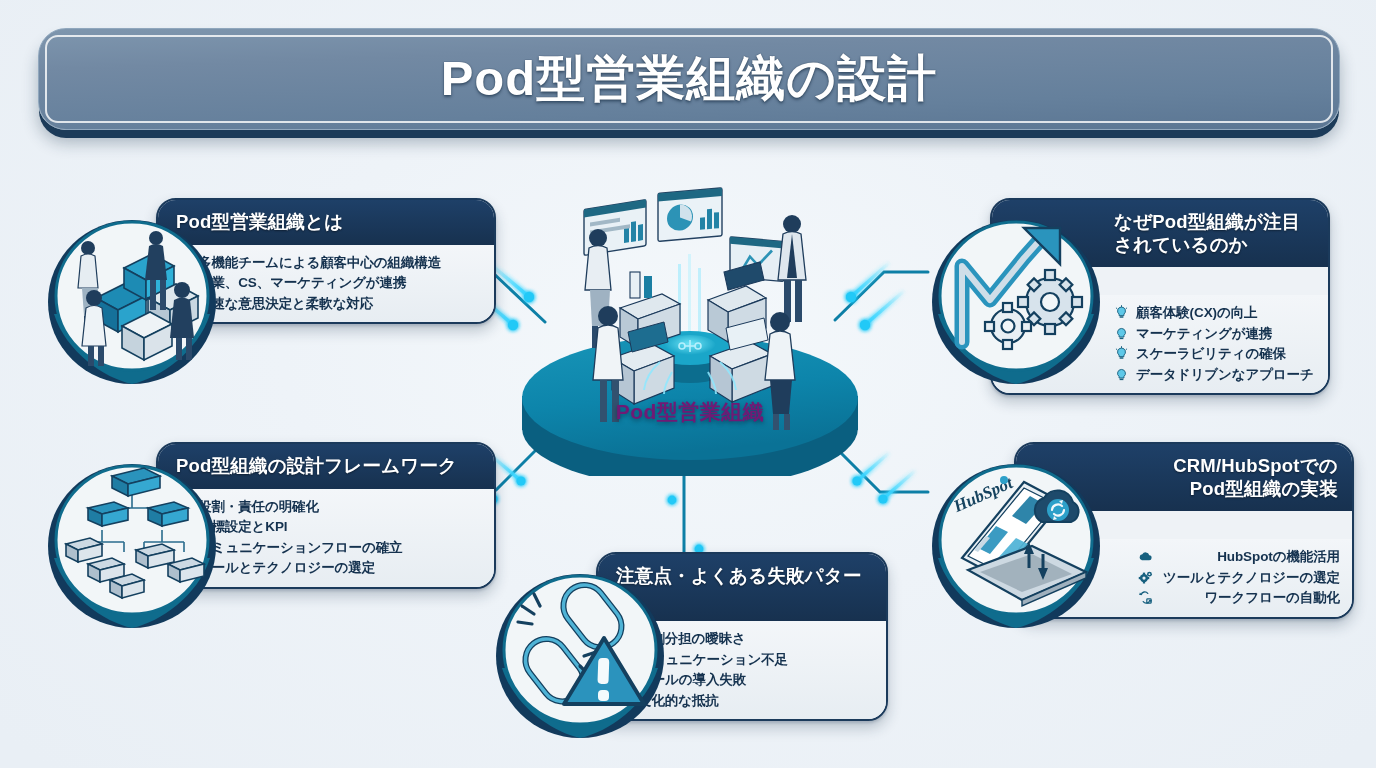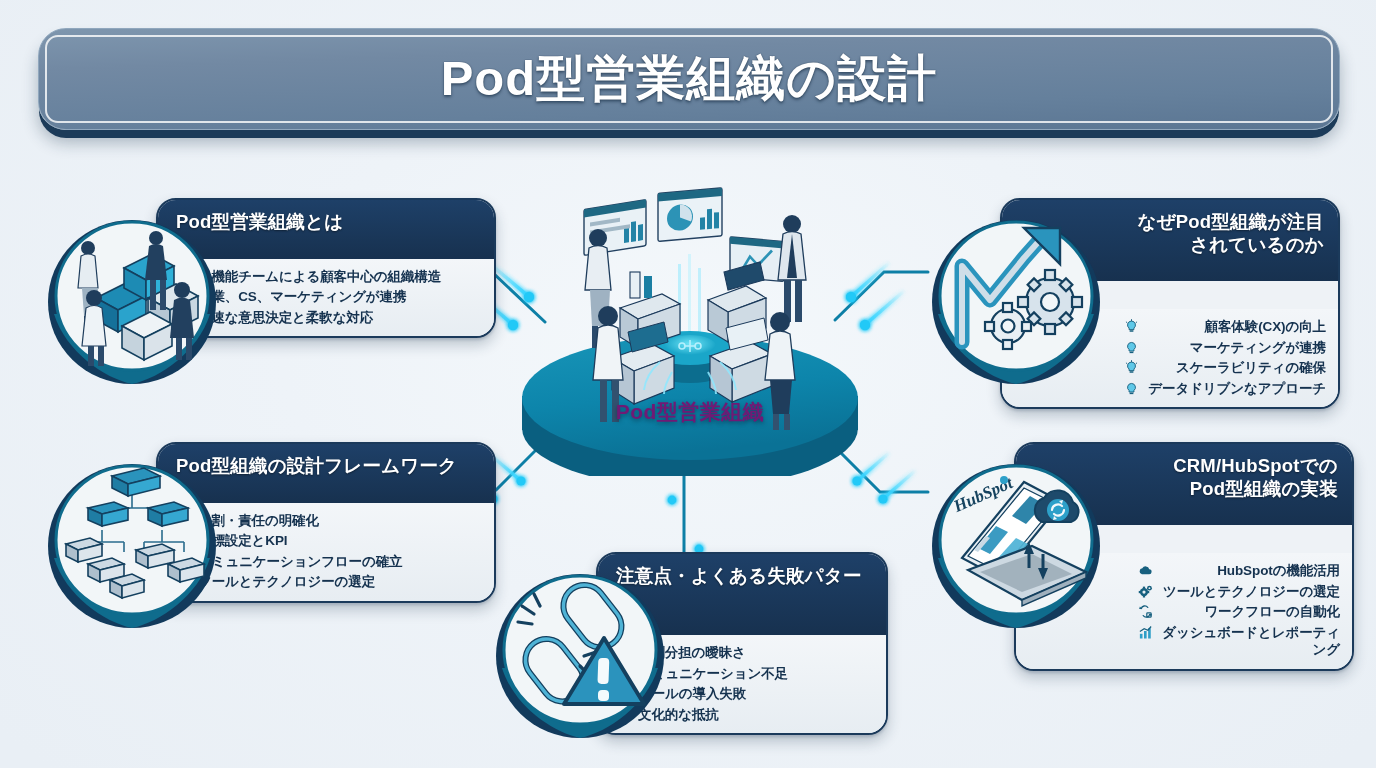--- a/index.html
+++ b/index.html
@@ -66,21 +66,21 @@
     border-radius: 20px;
     background: #eef2f6;
     border: 2px solid #1b3a5b;
     box-shadow: 0 7px 14px rgba(20,45,70,0.24), 0 2px 3px rgba(20,45,70,0.18);
     overflow: hidden;
   }
   .card.right { left: 0; }
   .card-head {
     background: linear-gradient(180deg, #1e4068 0%, #17314f 100%);
     color: #ffffff;
-    padding: 11px 14px 25px 18px;
+    padding: 11px 14px 11px 18px;
     font-size: 18.5px;
     font-weight: bold;
     line-height: 1.22;
     letter-spacing: 0.2px;
     text-shadow: 0 1px 2px rgba(0,0,0,0.45);
   }
   .card.right .card-head { padding-left: 122px; }
   .card-body {
     background: linear-gradient(180deg, #f3f6f9 0%, #e7edf2 100%);
     padding: 9px 12px 10px 18px;
@@ -414,21 +414,21 @@
           <circle cx="138" cy="88" r="8"></circle>
           <path d="M130 98 q8 -5 16 0 l4 38 h-24 Z" fill="#22405f"></path>
           <rect x="132" y="136" width="6" height="22" fill="#2b4a6b"></rect>
             <rect x="142" y="136" width="6" height="22" fill="#2b4a6b"></rect>
         </g>
       </svg>
     </div>
   </div>
 
   <div class="node right" style="left:928px; top:198px; width:406px;">
-    <div class="card right" style="left:72px; width:336px;text-align:right;">
+    <div class="card right" style="left:62px; width:336px;">
       <div class="card-head">なぜPod型組織が注目されているのか</div>
       <div class="card-body">
         <div class="bullet">
           <svg class="bico" viewBox="0 0 16 16">
               <path d="M8 2.2 a4.2 4.2 0 0 1 2.6 7.5 l0 1.6 h-5.2 l0 -1.6 A4.2 4.2 0 0 1 8 2.2 Z" fill="#5ec8e8" stroke="#17607f" stroke-width="1"></path>
               <rect x="6" y="12" width="4" height="1.6" fill="#17607f"></rect>
               <g stroke="#17607f" stroke-width="1" stroke-linecap="round">
                 <path d="M8 0.6 v1.2"></path>
                 <path d="M2.4 3.2 l0.9 0.8"></path>
                 <path d="M13.6 3.2 l-0.9 0.8"></path>
@@ -636,31 +636,20 @@
                 <path d="M12.6 11 a4 4 0 0 1 -7 1.4"></path>
               </g>
               <g fill="#17607f">
                 <path d="M2 2.6 l2.6 2.8 h-3.4 Z"></path>
                 <path d="M14 13.4 l-2.6 -2.8 h3.4 Z"></path>
                 <rect x="9.4" y="9.4" width="4.6" height="4.6" rx="0.8" fill="none" stroke="#17607f" stroke-width="1.3"></rect>
               </g>
             </svg>
           <span class="btxt">ワークフローの自動化</span>
         </div>
-        <div class="bullet">
-          <svg class="bico" viewBox="0 0 16 16">
-              <g fill="#2f9ec7">
-                <rect x="2" y="9.4" width="2.8" height="5"></rect>
-                <rect x="6.4" y="6.4" width="2.8" height="8"></rect>
-                <rect x="10.8" y="3.4" width="2.8" height="11"></rect>
-              </g>
-              <path d="M2 7 L6.6 4 L10.6 5.6 L14 1.6" stroke="#17607f" stroke-width="1.3" fill="none"></path>
-            </svg>
-          <span class="btxt">ダッシュボードとレポーティング</span>
-        </div>
       </div>
     </div>
     <div class="badge" style="left:0; right:auto;">
       <svg viewBox="0 0 176 186">
         <ellipse cx="88" cy="100" rx="84" ry="82" fill="#123a5c"></ellipse>
         <path d="M88 182 C 60 176 22 150 10 112 L166 112 C 154 150 116 176 88 182 Z" fill="#0f6c8d"></path>
         <ellipse cx="88" cy="94" rx="76" ry="74" fill="#f2f6f8" stroke="#0f6c8d" stroke-width="3"></ellipse>
 
         <path d="M34 112 L96 36 L134 56 L72 132 Z" fill="#e9f0f5" stroke="#14405f" stroke-width="2.2"></path>
         <path d="M40 110 L96 42 L128 58 L72 126 Z" fill="#ffffff" stroke="#14405f" stroke-width="1.2"></path>

